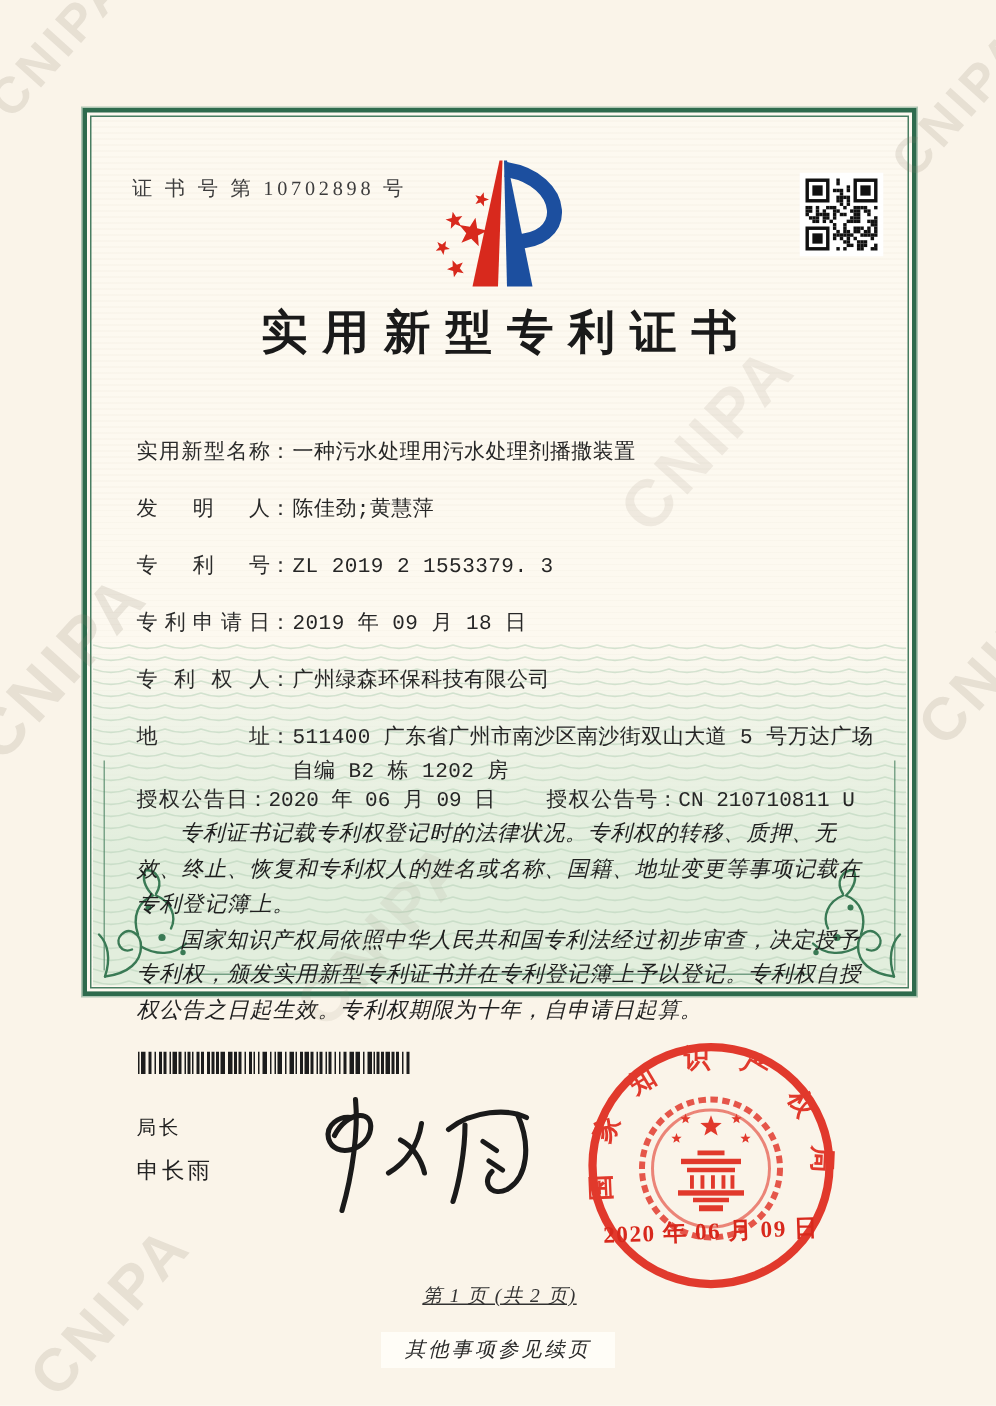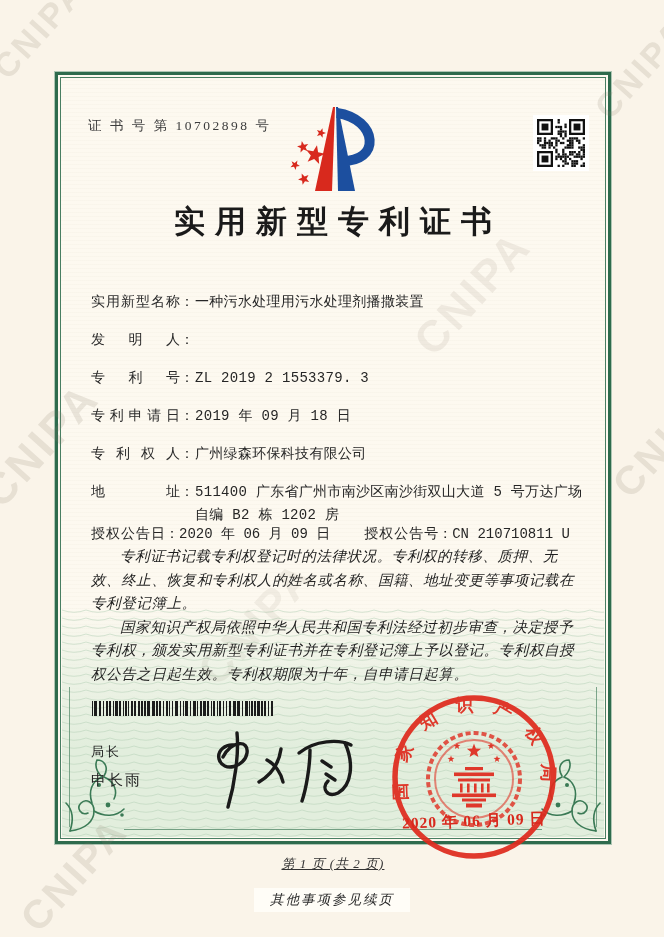--- a/index.html
+++ b/index.html
@@ -3,21 +3,21 @@
 <meta charset="utf-8">
 <style>
   html,body{margin:0;padding:0;}
   body{
     width:664px;height:937px;position:relative;overflow:hidden;
     background:#faf4e9;
     font-family:"Liberation Serif","DejaVu Serif",serif;
   }
   
   .cert{
-    position:absolute;left:55px;top:72px;width:556px;height:772px;
+    position:absolute;left:55px;top:72px;width:556px;height:592px;
     box-sizing:border-box;background:#fdf9f0;
     border:3px solid #2e6b4d;
     box-shadow:0 0 0 1px #aec6b4, inset 0 0 0 2px #fdf9f0, inset 0 0 0 3px #487e62;
     background-image:repeating-linear-gradient(0deg, rgba(190,175,150,.05) 0 1px, transparent 1px 4px);
   }
   
   .guilloche{
     position:absolute;left:4px;right:4px;bottom:4px;height:230px;overflow:hidden;
     background:linear-gradient(180deg, rgba(228,239,224,0) 0px, rgba(228,239,224,.55) 55px, #e2eedd 140px);
   }
@@ -303,20 +303,21 @@
     </svg>
 
   <div class="title">实用新型专利证书</div>
 
   <div class="frow" style="top:216px">
     <span class="flab"><span class="flab-in">实用新型名称</span><span>：</span></span>
     <span class="fval">一种污水处理用污水处理剂播撒装置</span>
   </div>
   <div class="frow" style="top:254px">
     <span class="flab"><span class="flab-in">发明人</span><span>：</span></span>
+    <span class="fval">陈佳劲;黄慧萍</span>
   </div>
   <div class="frow" style="top:292px">
     <span class="flab"><span class="flab-in">专利号</span><span>：</span></span>
     <span class="fval">ZL 2019 2 1553379. 3</span>
   </div>
   <div class="frow" style="top:330px">
     <span class="flab"><span class="flab-in">专利申请日</span><span>：</span></span>
     <span class="fval">2019 年 09 月 18 日</span>
   </div>
   <div class="frow" style="top:368px">

